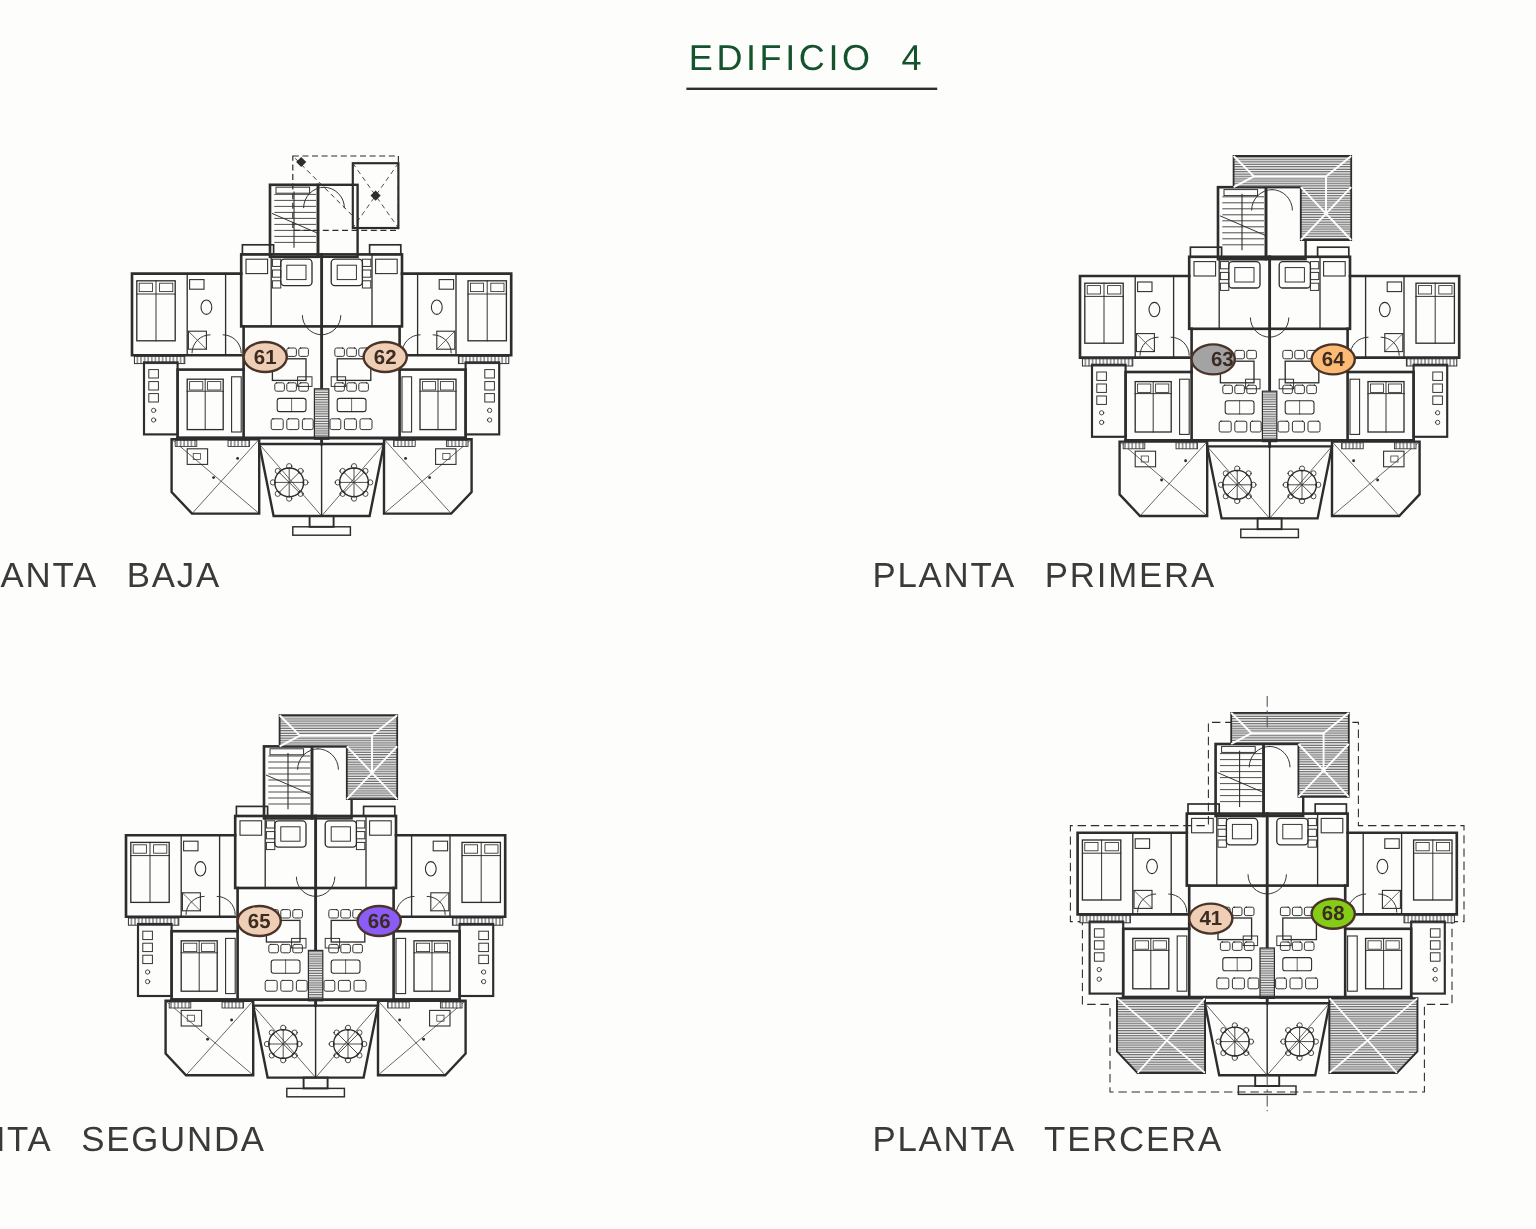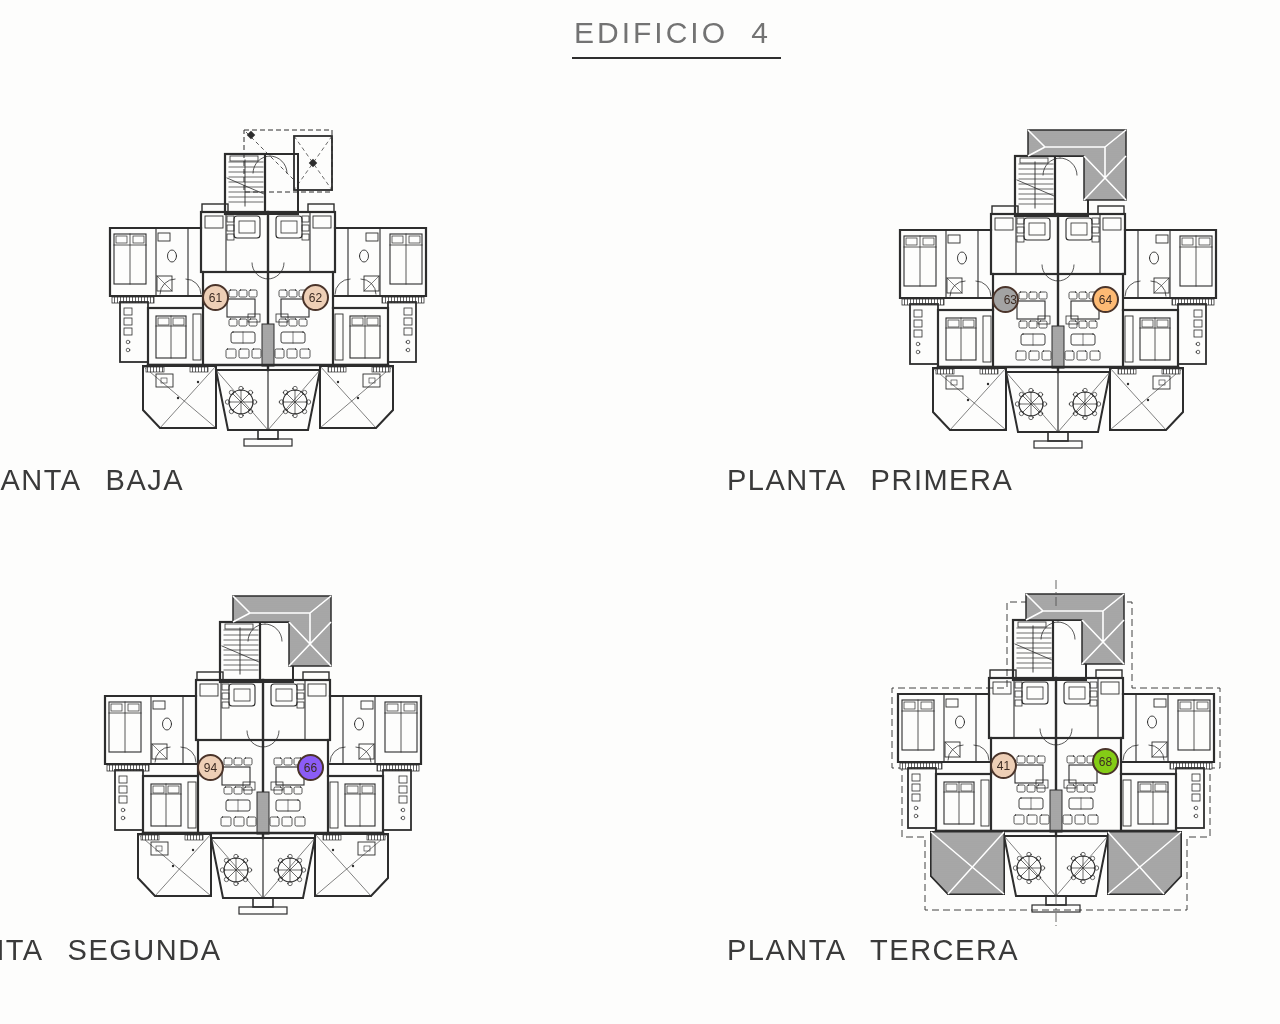--- a/index.html
+++ b/index.html
@@ -1,31 +1,31 @@
 <!DOCTYPE html>
 <html><head>
 <meta charset="utf-8">
 <style>
   html,body{margin:0;padding:0;}
   body{
     width:1280px;height:1024px;position:relative;overflow:hidden;
     background:#fdfdfc;font-family:"Liberation Sans",sans-serif;color:#2f2f2f;
   }
   .sheet-title{
-    position:absolute;left:572px;top:16px;
-    font-size:30px;letter-spacing:3px;word-spacing:12px;color:#737373;
+    position:absolute;left:572px;top:32px;
+    font-size:30px;letter-spacing:3px;word-spacing:12px;color:#14532d;
     border-bottom:2px solid #2e2e2e;padding:0 10px 7px 2px;white-space:nowrap;
   }
   .plan{position:absolute;width:342px;height:338px;}
   .plan svg{position:absolute;left:0;top:0;width:342px;height:338px;overflow:visible;}
   .badge{
-    position:absolute;width:27px;height:27px;border-radius:50%;
+    position:absolute;width:38px;height:27px;border-radius:50%;
     border:2px solid #4a342a;box-sizing:border-box;
     display:flex;align-items:center;justify-content:center;
-    font-size:12px;font-weight:normal;color:#3c2b22;letter-spacing:0;
+    font-size:17px;font-weight:bold;color:#3c2b22;letter-spacing:0;
   }
   .plan-label{
     position:absolute;font-size:29px;letter-spacing:1.5px;word-spacing:16px;
     color:#3a3a3a;white-space:nowrap;
   }
   .defs-holder{position:absolute;width:0;height:0;overflow:hidden;}
 </style>
 </head>
 <body>
 
@@ -194,21 +194,21 @@
     <span>64</span>
   </div>
 </figure>
 
 <figure class="plan" style="left:93px;top:586px;margin:0">
   <svg viewBox="0 0 342 338">
     <use href="#plan-base"></use>
     <use href="#roof-solid"></use>
   </svg>
   <div class="badge" style="left: 104px; top: 168px; background: rgb(238, 207, 182); border-color: rgb(74, 52, 42);">
-    <span>94</span>
+    <span>65</span>
   </div>
   <div class="badge" style="left: 204px; top: 168px; background: #8b5cf6; border-color: rgb(74, 52, 42);">
     <span>66</span>
   </div>
 </figure>
 
 <figure class="plan" style="left:886px;top:584px;margin:0">
   <svg viewBox="0 0 342 338">
     <use href="#overhang"></use>
     <use href="#plan-base"></use>

